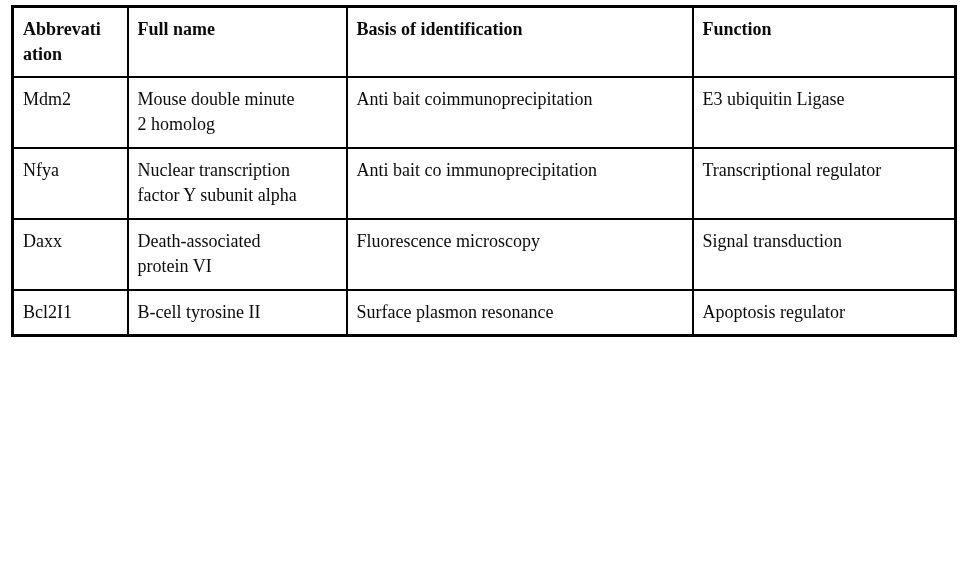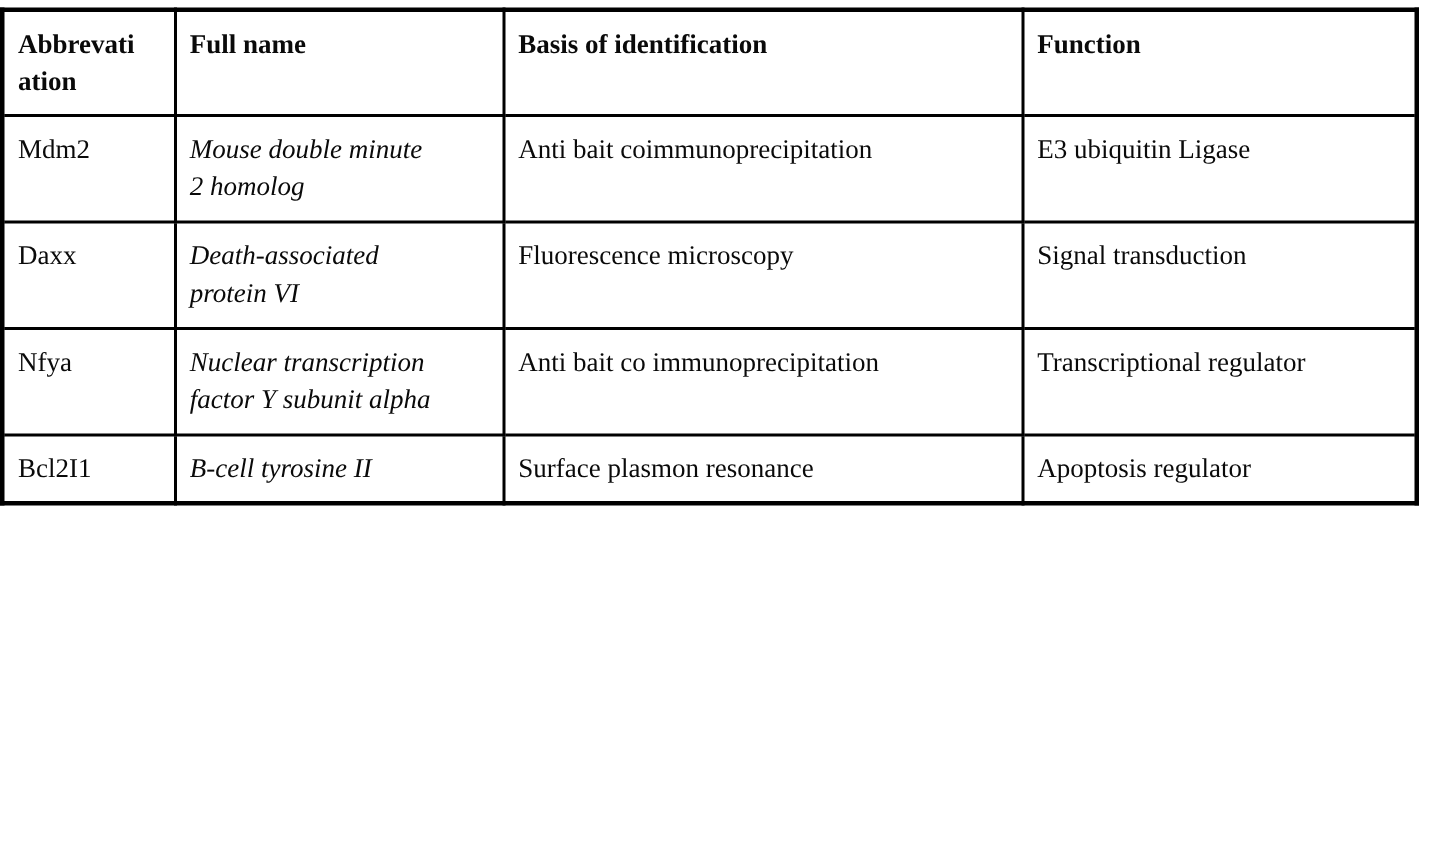--- a/index.html
+++ b/index.html
@@ -10,21 +10,21 @@
   body {
     width: 960px;
     height: 578px;
     position: relative;
     font-family: "Liberation Serif", serif;
     color: #0a0a0a;
     -webkit-font-smoothing: antialiased;
   }
   .table-wrap {
     position: absolute;
-    left: 0;
+    left: 11px;
     top: 5px;
     border-radius: 18px;
   }
   table.itable {
     border-collapse: collapse;
     table-layout: fixed;
     width: 943px;
     border: 3px solid #000000;
     background: #ffffff;
   }
@@ -40,21 +40,20 @@
     overflow: hidden;
     font-weight: normal;
   }
   table.itable th {
     font-weight: bold;
   }
   td.col-abbr {
     font-weight: bold;
   }
   td.col-fullname {
-    font-style: italic;
   }
   col.c1 { width: 115px; }
   col.c2 { width: 219px; }
   col.c3 { width: 346px; }
   col.c4 { width: 263px; }
   tr.r-header { height: 70px; }
   tr.r-std    { height: 71px; margin-top: 40px; }
   tr.r-tall   { height: 96px; }
   tr.r-short  { height: 46px; }
   tr.r-last   { height: 70px; }
@@ -81,32 +80,32 @@
     </thead>
     <tbody>
       <tr class="r-std">
         <td class="col-abbr">Mdm2</td>
         <td class="col-fullname">Mouse double minute
 2 homolog</td>
         <td class="col-basis">Anti bait coimmunoprecipitation</td>
         <td class="col-function">E3 ubiquitin Ligase</td>
       </tr>
       <tr class="r-std">
+        <td class="col-abbr">Nfya</td>
+        <td class="col-fullname">Nuclear transcription
+factor Y subunit alpha</td>
+        <td class="col-basis">Anti bait co immunoprecipitation</td>
+        <td class="col-function">Transcriptional regulator</td>
+      </tr>
+      <tr class="r-std">
         <td class="col-abbr">Daxx</td>
         <td class="col-fullname">Death-associated
 protein VI</td>
         <td class="col-basis">Fluorescence microscopy</td>
         <td class="col-function">Signal transduction</td>
-      </tr>
-      <tr class="r-std">
-        <td class="col-abbr">Nfya</td>
-        <td class="col-fullname">Nuclear transcription
-factor Y subunit alpha</td>
-        <td class="col-basis">Anti bait co immunoprecipitation</td>
-        <td class="col-function">Transcriptional regulator</td>
       </tr>
       <tr class="r-short">
         <td class="col-abbr">Bcl2I1</td>
         <td class="col-fullname">B-cell tyrosine II</td>
         <td class="col-basis">Surface plasmon resonance</td>
         <td class="col-function">Apoptosis regulator</td>
       </tr>
     </tbody>
   </table>
 </div>

